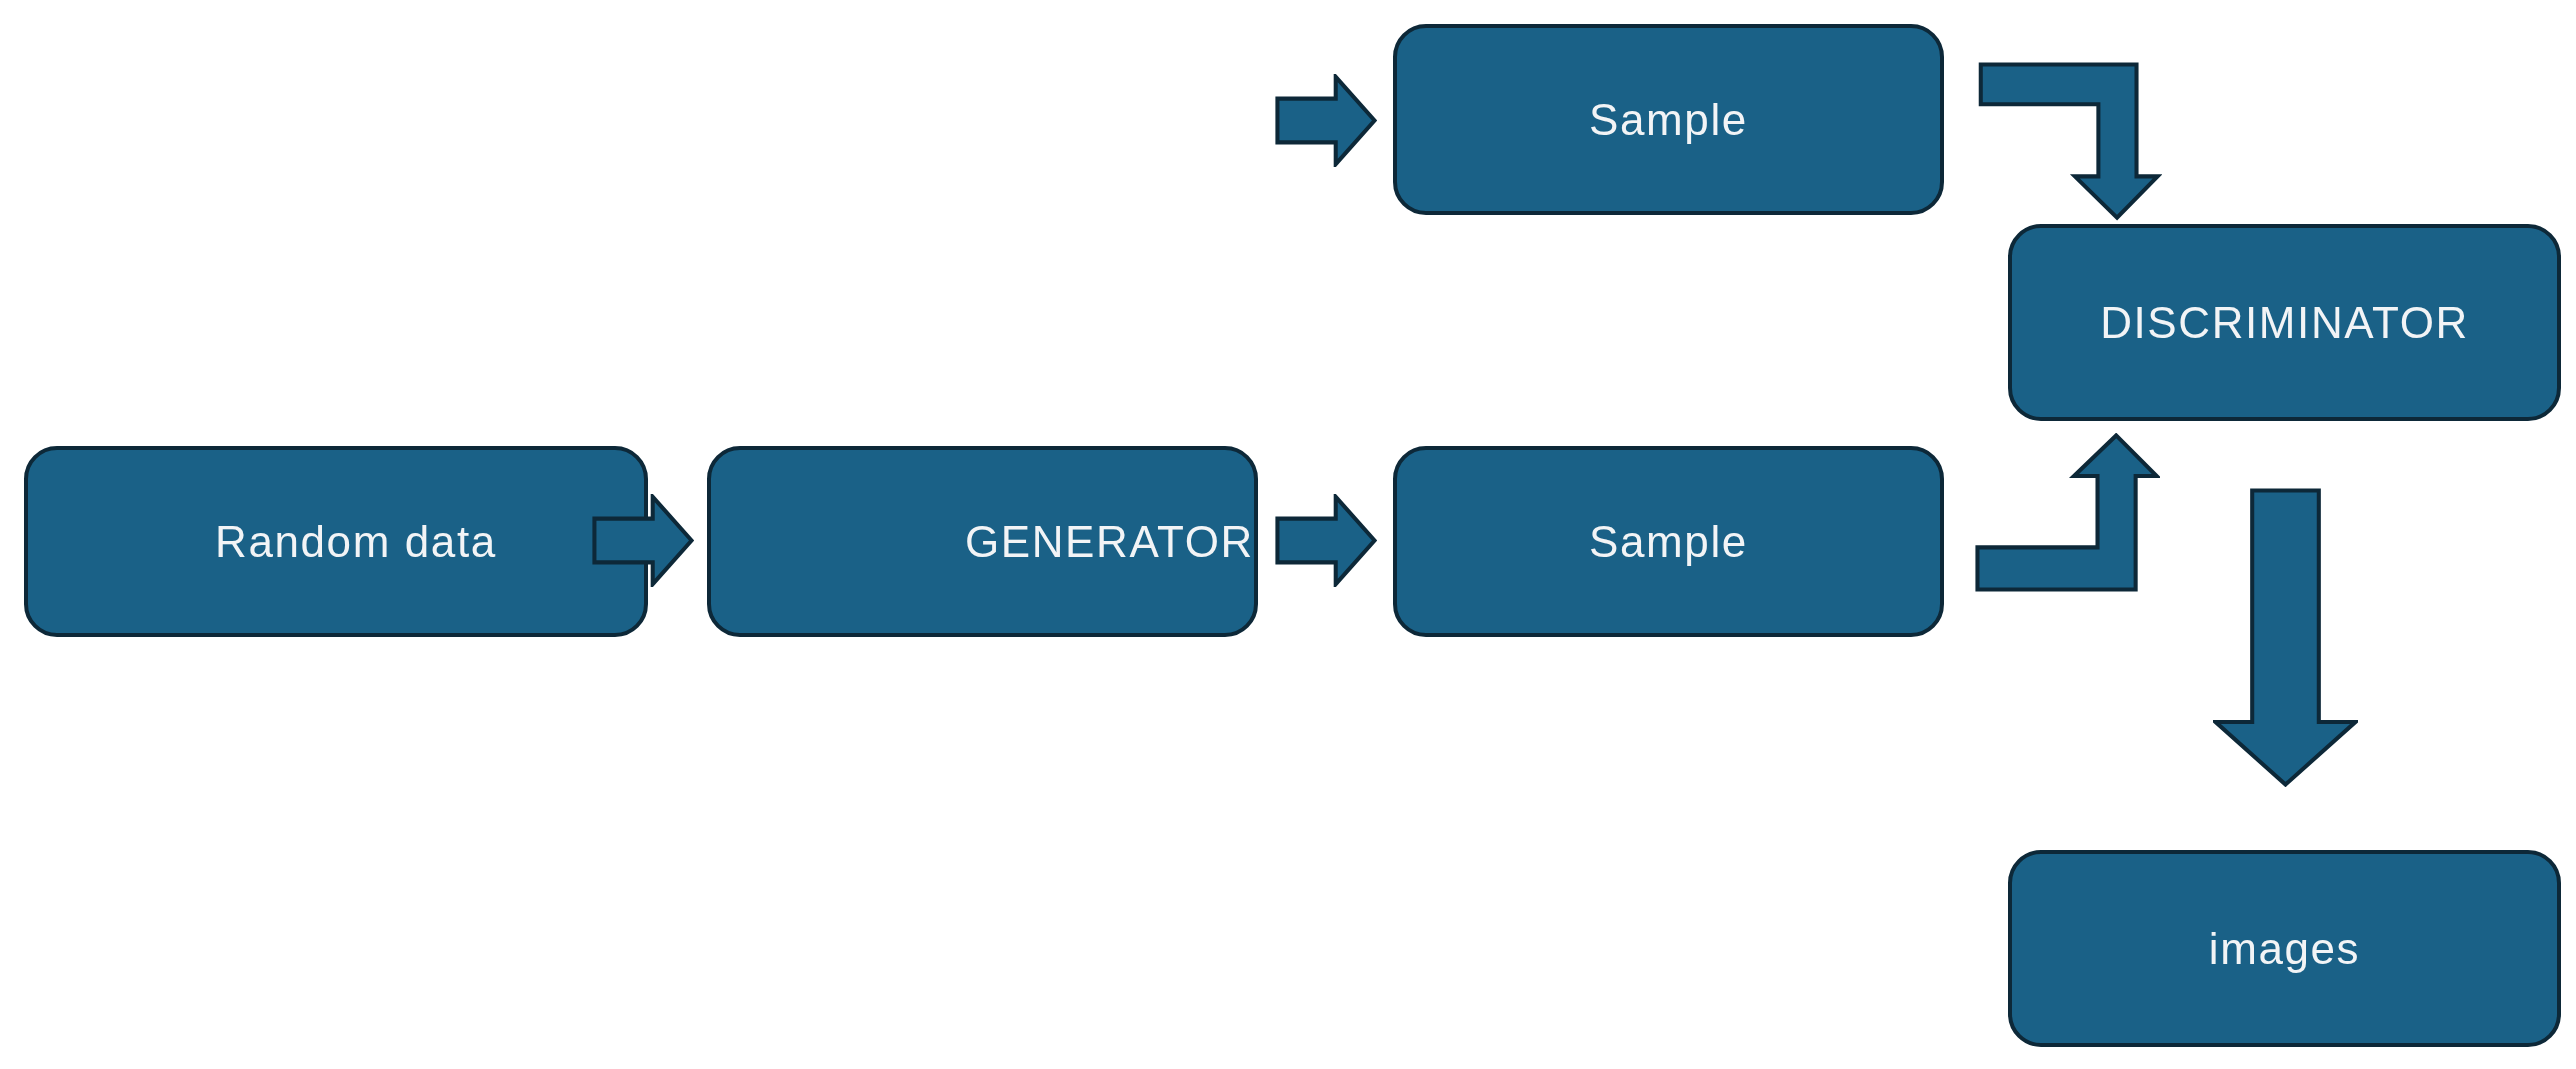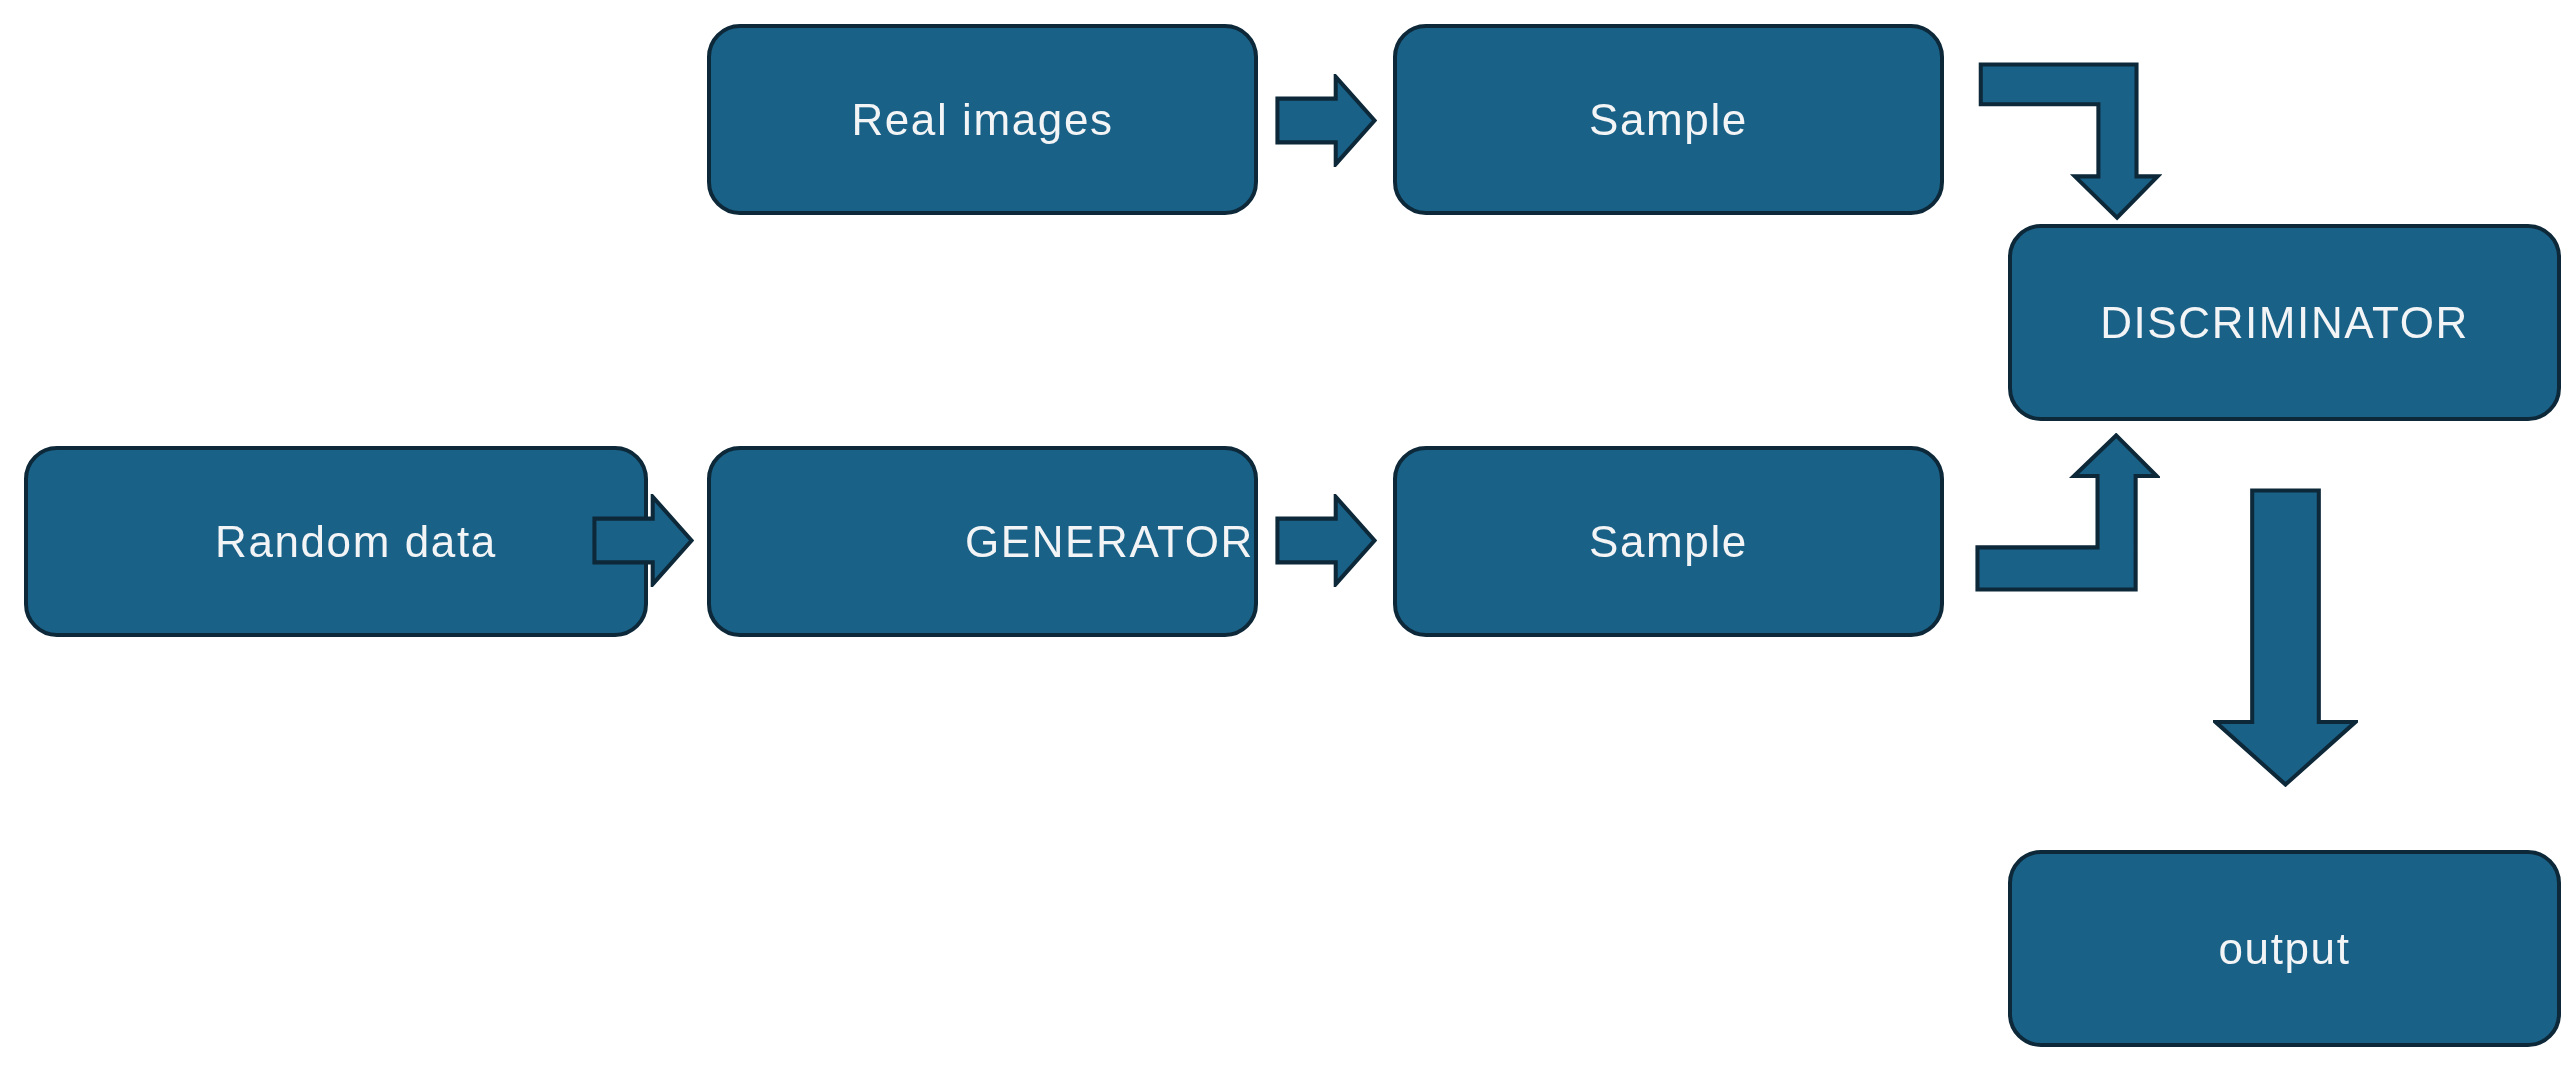--- a/index.html
+++ b/index.html
@@ -58,23 +58,20 @@
   #arrow-generator-to-sample{left:1275px;top:494px; width:102px; height:93px;}
   #arrow-sample-to-discriminator-top   {left:1978px; top:62px;  width:184px; height:159px;}
   #arrow-sample-to-discriminator-bottom{left:1975px; top:433px; width:185px; height:159px;}
   #arrow-discriminator-to-output       {left:2213px; top:488px; width:145px; height:299px;}
 </style>
 </head>
 <body>
 
 <div class="canvas">
 
-  <div class="node" id="node-real-images">
-    <span>Real images</span>
-  </div>
 
   <svg class="connector" id="arrow-real-to-sample" viewBox="0 0 126 114" aria-hidden="true">
     <polygon points="3,30 75,30 75,3 123,57 75,111 75,84 3,84"></polygon>
   </svg>
 
   <div class="node" id="node-sample-top">
     <span>Sample</span>
   </div>
 
   <svg class="connector" id="arrow-sample-to-discriminator-top" viewBox="0 0 226 196" aria-hidden="true">
@@ -107,17 +104,17 @@
 
   <svg class="connector" id="arrow-sample-to-discriminator-bottom" viewBox="0 0 228 196" aria-hidden="true">
     <polygon points="3,141 151,141 151,53 122,53 174,3 224,53 198,53 198,193 3,193"></polygon>
   </svg>
 
   <svg class="connector" id="arrow-discriminator-to-output" viewBox="0 0 178 368" aria-hidden="true">
     <polygon points="48,3 130,3 130,288 175,288 89,365 3,288 48,288"></polygon>
   </svg>
 
   <div class="node" id="node-output">
-    <span>output</span>
+    <span>images</span>
   </div>
 
 </div>
 
 
 </body></html>

